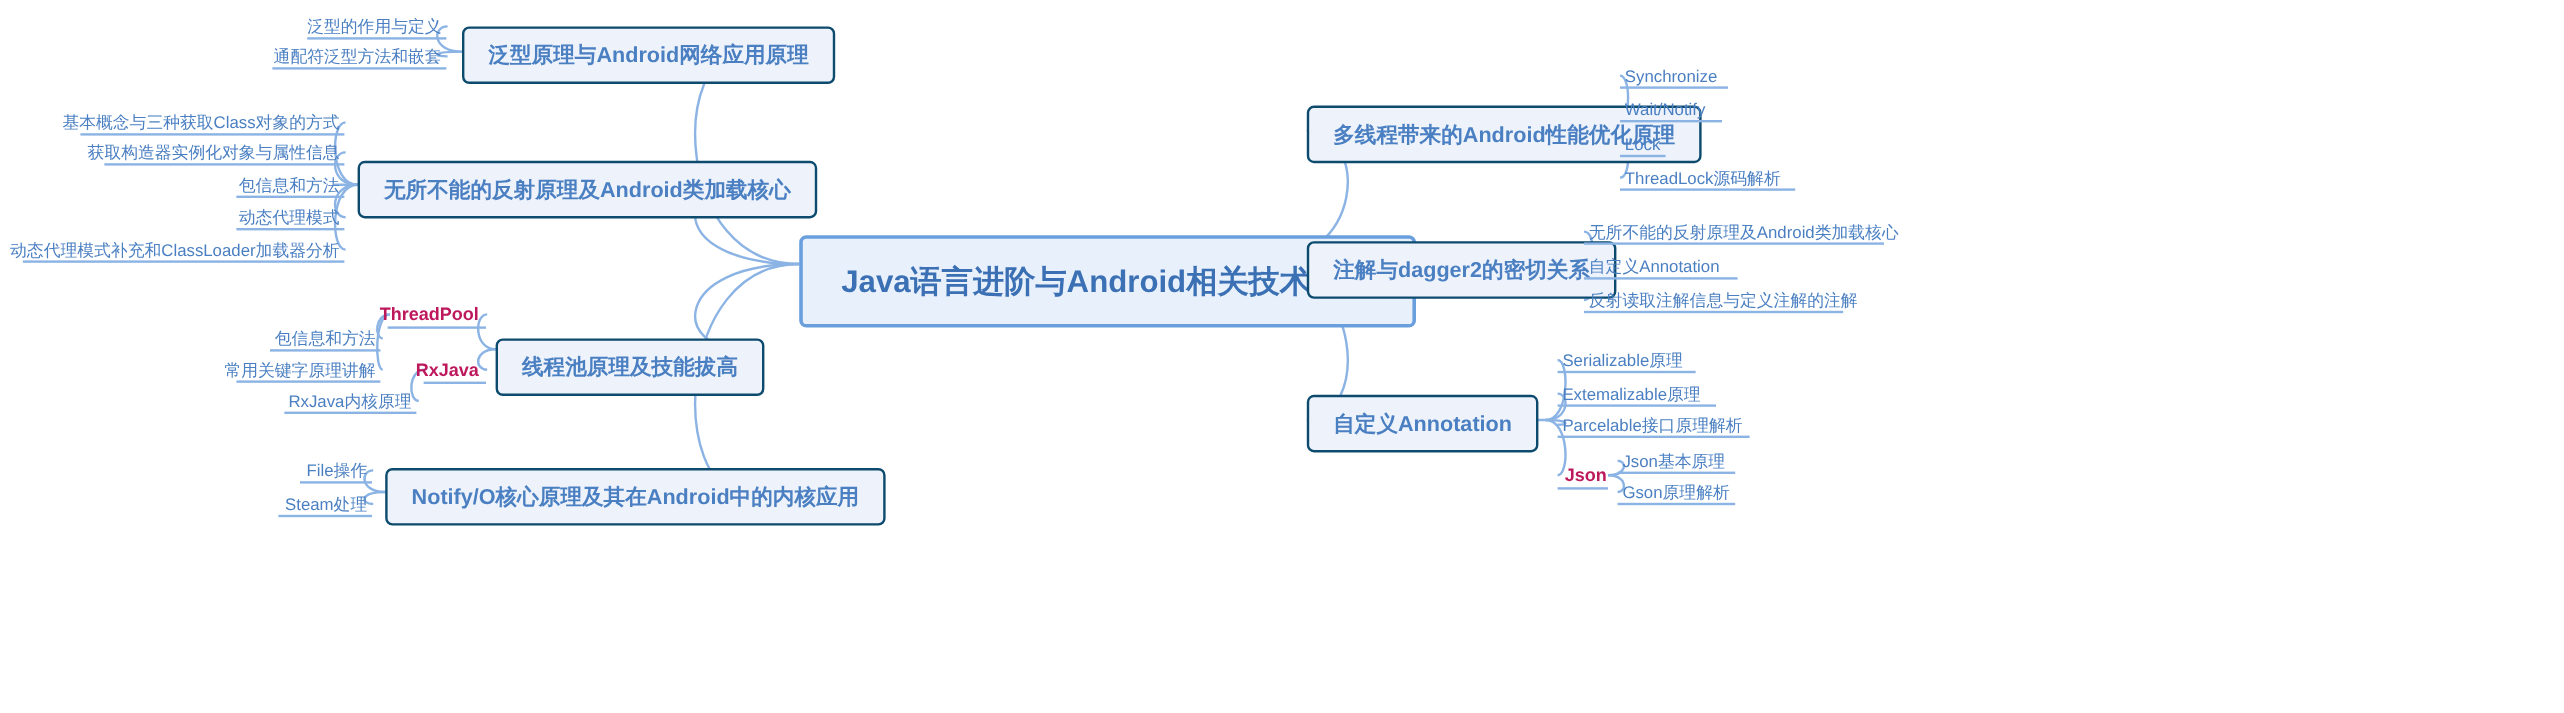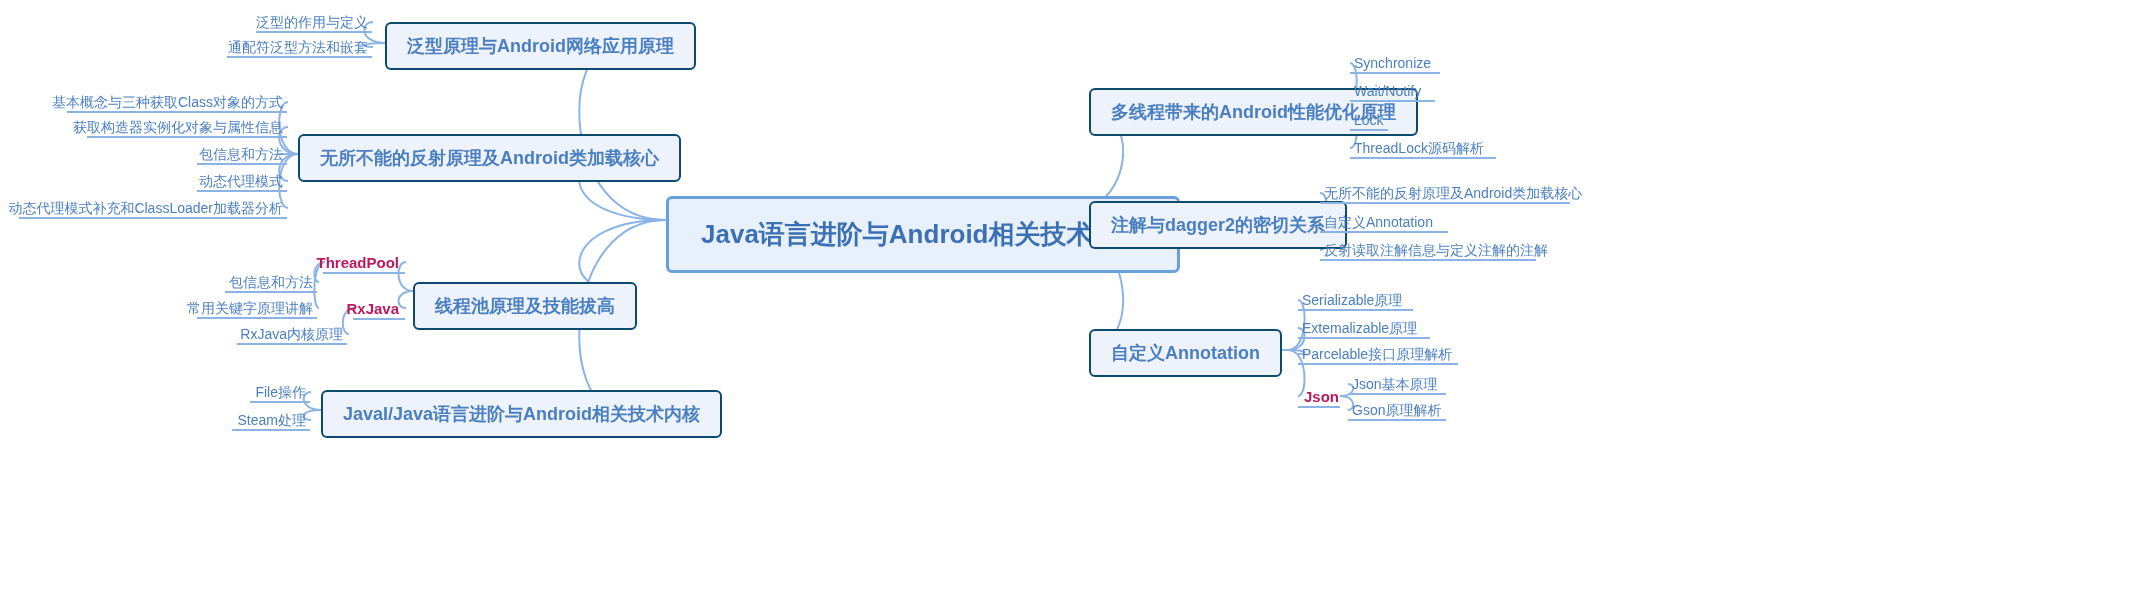--- a/index.html
+++ b/index.html
@@ -139,21 +139,21 @@
 <div class="sub-branch node" style="right:1732px; top:296px;">RxJava</div>
 <div class="ul" style="right:1732px; top:318px; width:52px;"></div>
 
 <div class="leaf node" style="right:1820px; top:272px;">包信息和方法</div>
 <div class="ul" style="right:1820px; top:291px; width:92px;"></div>
 <div class="leaf node" style="right:1820px; top:298px;">常用关键字原理讲解</div>
 <div class="ul" style="right:1820px; top:317px; width:120px;"></div>
 <div class="leaf node" style="right:1790px; top:324px;">RxJava内核原理</div>
 <div class="ul" style="right:1790px; top:343px; width:110px;"></div>
 
-<div class="node branch" style="left:321px; top:390px;">JavaI/Java语言进阶与Android相关技术内核</div>
+<div class="node branch" style="left:321px; top:390px;">Notify/O核心原理及其在Android中的内核应用</div>
 <div class="leaf node" style="right:1827px; top:382px;">File操作</div>
 <div class="ul" style="right:1827px; top:401px; width:60px;"></div>
 <div class="leaf node" style="right:1827px; top:410px;">Steam处理</div>
 <div class="ul" style="right:1827px; top:429px; width:78px;"></div>
 
 <div class="node branch" style="left:1089px; top:88px;">多线程带来的Android性能优化原理</div>
 <div class="leaf node" style="left:1350px; top:53px;">Synchronize</div>
 <div class="ul" style="left:1350px; top:72px;  width:90px;"></div>
 <div class="leaf node" style="left:1350px; top:81px;">Wait/Notify</div>
 <div class="ul" style="left:1350px; top:100px; width:85px;"></div>

